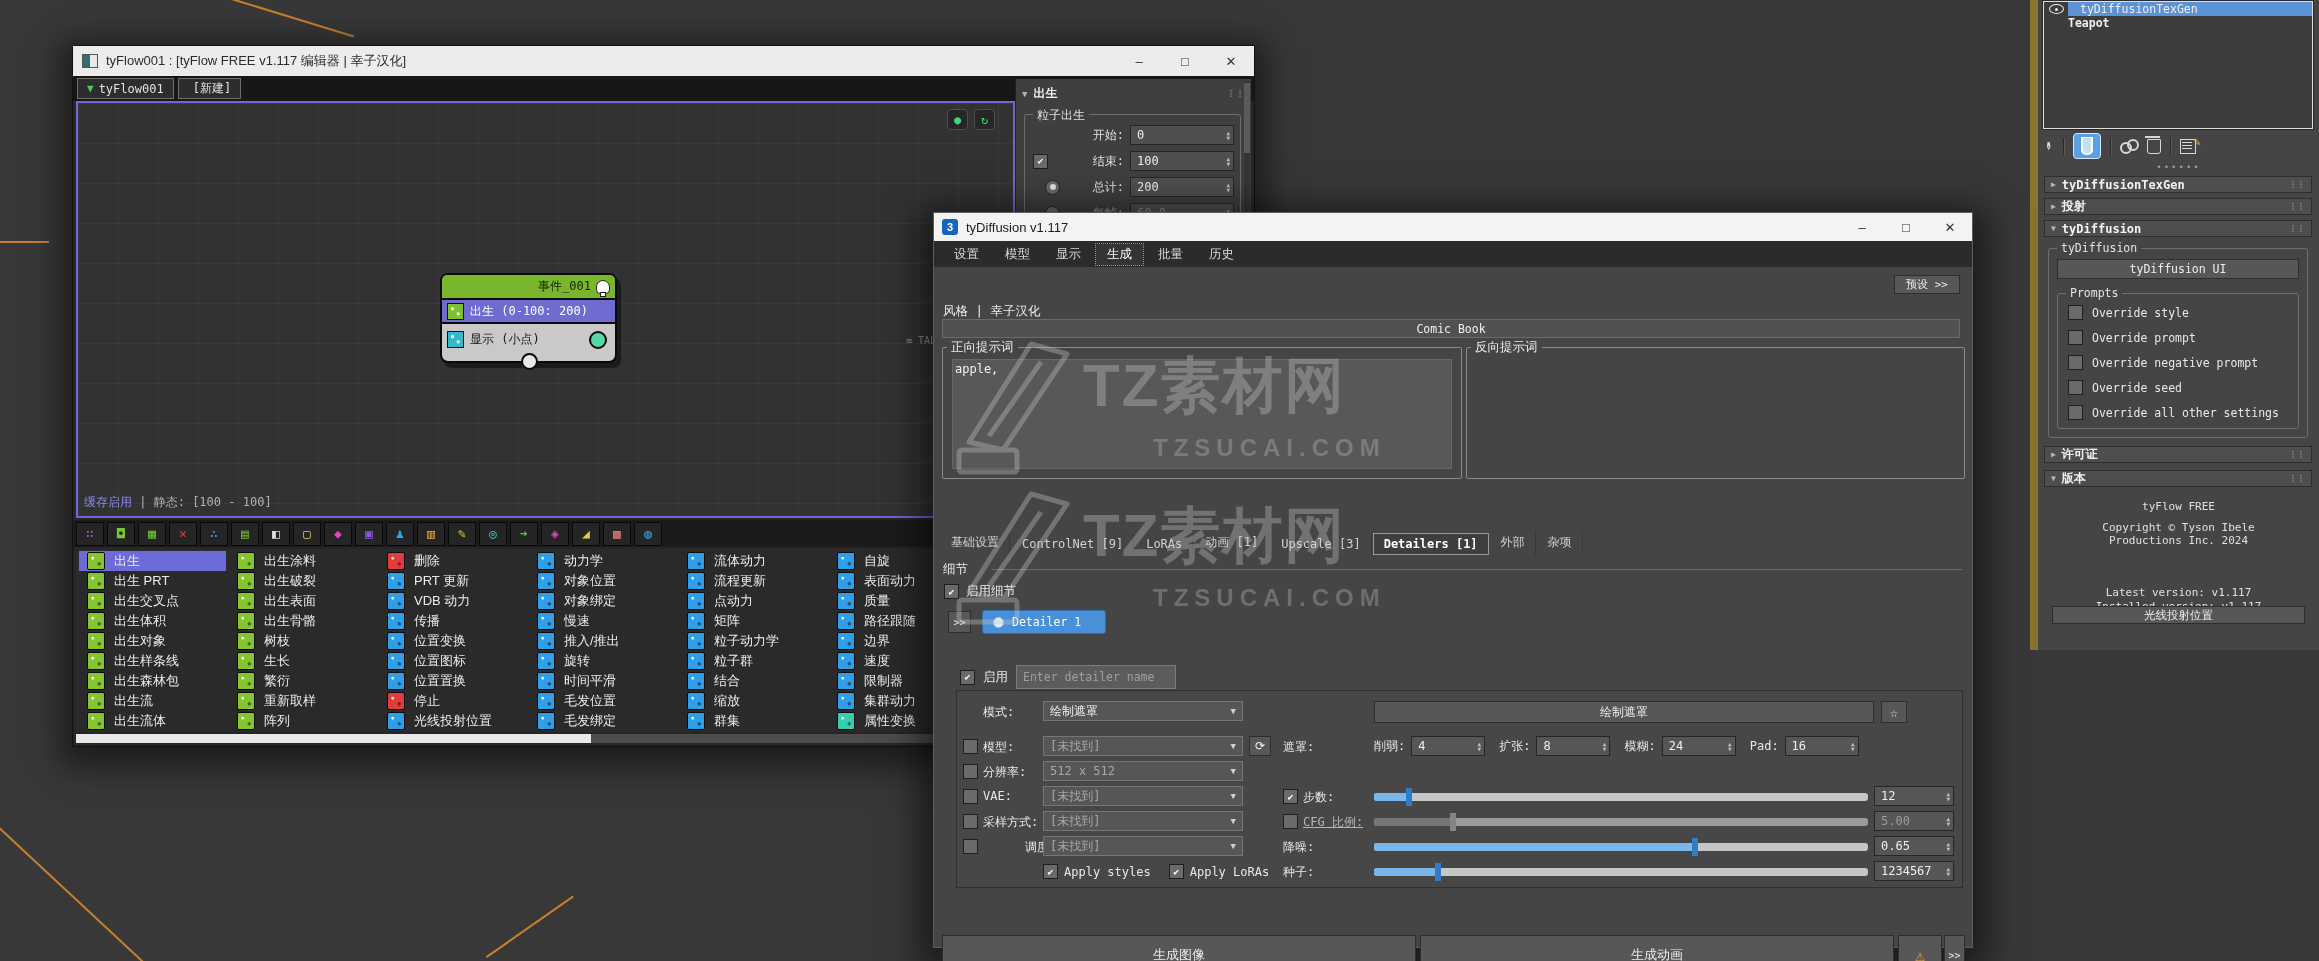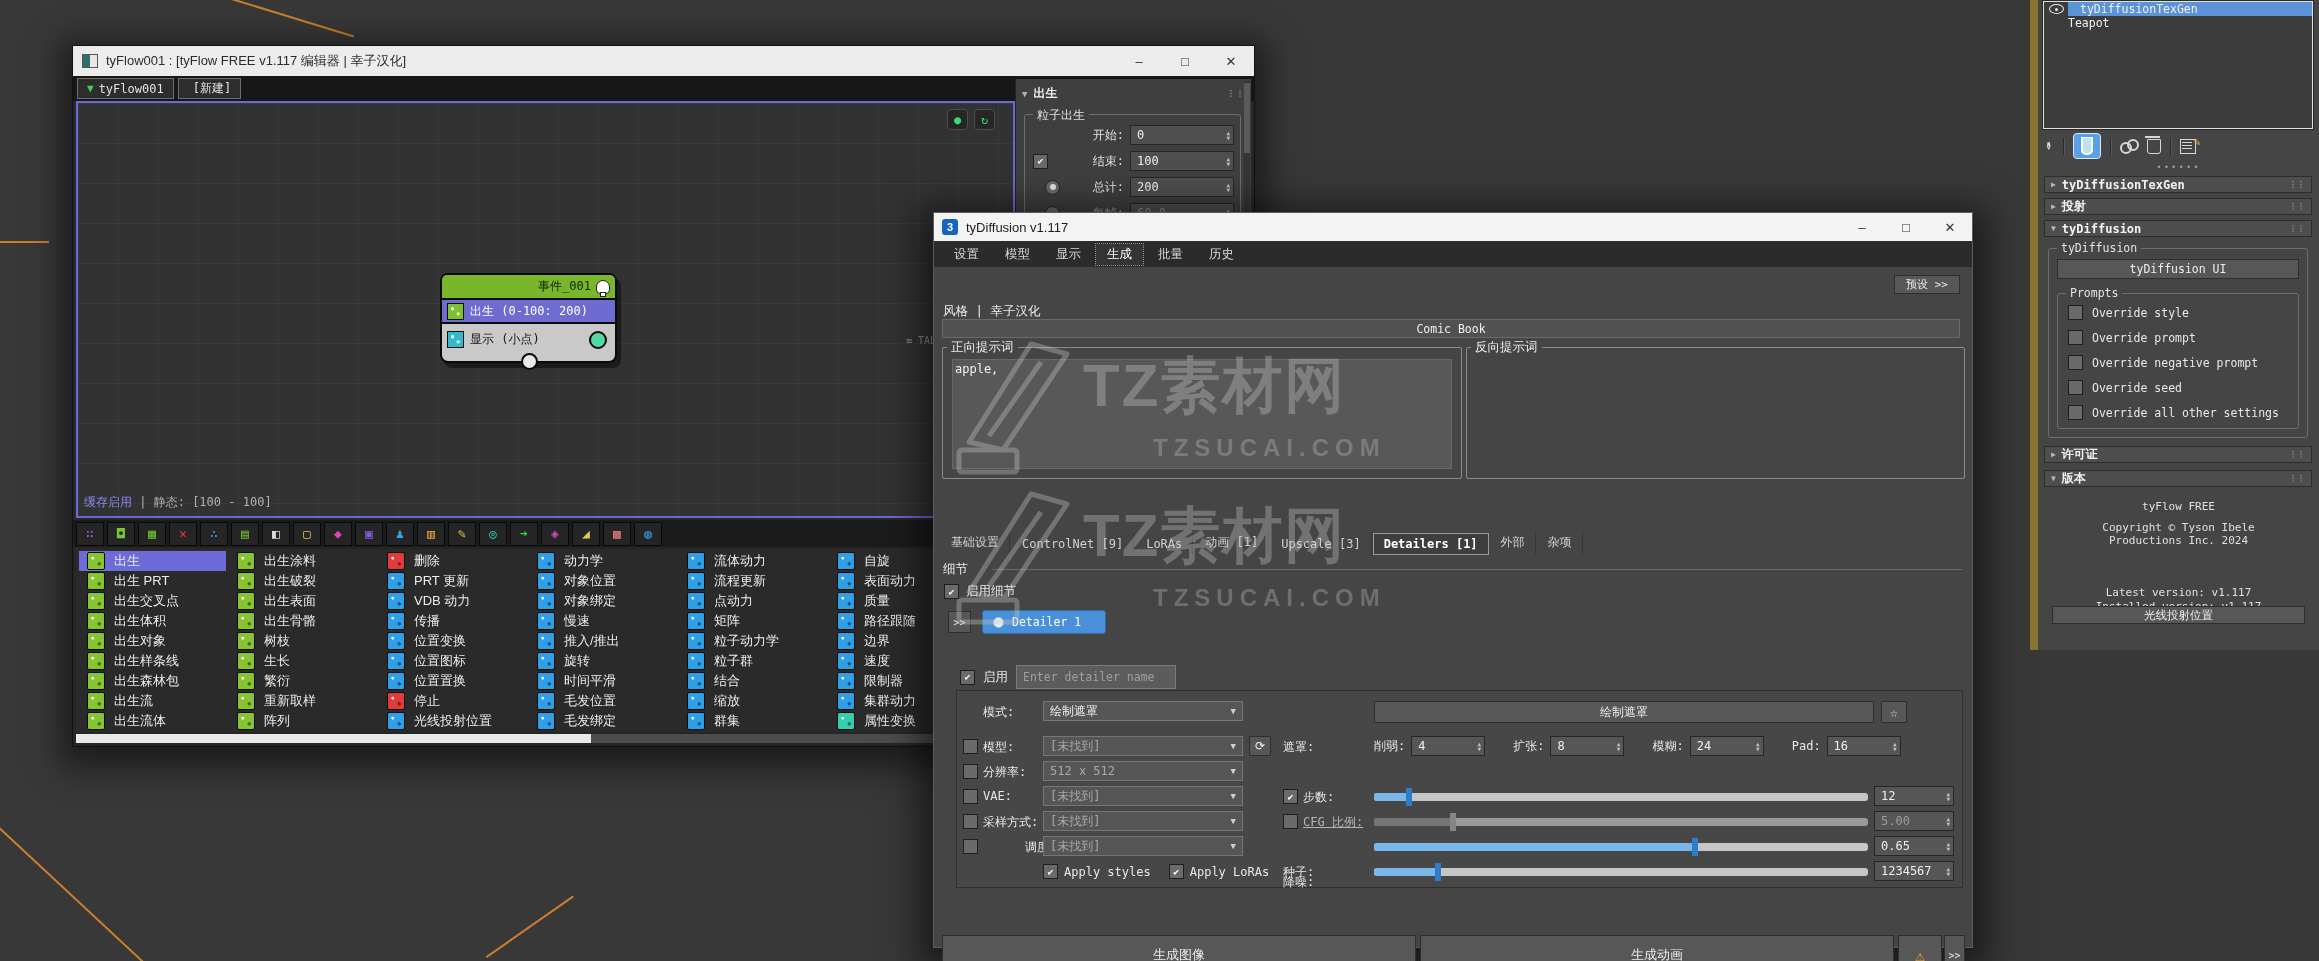--- a/index.html
+++ b/index.html
@@ -165,21 +165,21 @@
 
   
   .cmdpanel{position:absolute;left:2038px;top:0;width:281px;height:650px;background:#454545;z-index:1;}
   .stackbox{position:absolute;left:6px;top:2px;width:268px;height:126px;background:#3c3c3c;
             box-shadow:0 0 0 1px #e0e0e0, 0 0 0 2px #2a2a2a;}
   .stackrow{display:flex;align-items:center;height:14px;font-size:11.5px;color:#f0f0f0;}
   .eyecell{width:24px;display:flex;justify-content:center;flex:none;}
   .eye{width:13px;height:8px;border:1.5px solid #e6e6e6;border-radius:50%;display:flex;align-items:center;justify-content:center;}
   .eye .pupil{width:3px;height:3px;background:#e6e6e6;border-radius:50%;}
   .stackrow .cell-sel{flex:1;background:#5b93d6;height:100%;display:flex;align-items:center;padding-left:12px;}
-  .stackrow.plain{padding-left:24px;}
+  .stackrow.plain{padding-left:24px;font-weight:bold;}
   .stacktools{position:absolute;left:8px;top:133px;height:26px;display:flex;align-items:center;gap:9px;}
   .vsep{width:1px;height:17px;background:#2a2a2a;box-shadow:1px 0 0 #5a5a5a;}
   .toolglyph{color:#d8d8d8;font-size:14px;}
   .tube-btn{width:26px;height:24px;background:#5aa0e6;border:1px solid #d9eafc;border-radius:4px;
             display:flex;align-items:center;justify-content:center;}
   .tube{width:8px;height:15px;border:2px solid #fff;border-top:1px solid #fff;border-radius:0 0 5px 5px;background:#bfe3ee;}
   .trash{position:relative;width:12px;height:13px;border:1.5px solid #d8d8d8;border-radius:1px 1px 3px 3px;}
   .trash:before{content:"";position:absolute;left:-3px;top:-4px;width:15px;height:2px;background:#d8d8d8;}
   .rings{position:relative;width:18px;height:14px;}
   .rings:before,.rings:after{content:"";position:absolute;width:8px;height:8px;border:2px solid #d8d8d8;border-radius:50%;}
@@ -786,21 +786,21 @@
               <span class="ddl">
                 <span>[未找到]</span>
                 <span class="caret">▼</span>
               </span>
 
             </div>
           </div>
 
         <div class="iprow" style="top:45px;">
           <span class="lab" style="left:326px;">遮罩:</span>
-          <div class="abs flex" style="left:417px;top:0;gap:28px;">
+          <div class="abs flex" style="left:417px;top:0;gap:14px;">
 
               <span class="maskf">
                 <span class="mlab">削弱:</span>
                 <span class="spin" style="background:#565656;color:#f0f0f0;">
                   <span>4</span>
                   <span class="arr">▲<br>▼</span>
                 </span>
               </span>
 
               <span class="maskf">
@@ -855,21 +855,21 @@
                 <span class="slider-handle" style="left: 16%;"></span>
               </span>
               <span class="spin sval" style="background:#565656;">
                 <span>5.00</span>
                 <span class="arr">▲<br>▼</span>
               </span>
             </div>
 
             <div class="iprow srow" style="top: 145px;">
 
-              <span class="lab slab" style="left:326px;margin-top:35px;">降噪:</span>
+              <span class="lab slab" style="left:326px;">降噪:</span>
               <span class="slider-track">
                 <span class="slider-fill" style="width: 65%;"></span>
                 <span class="slider-handle" style="left: 65%;"></span>
               </span>
               <span class="spin sval" style="background:#565656;">
                 <span>0.65</span>
                 <span class="arr">▲<br>▼</span>
               </span>
             </div>
 

